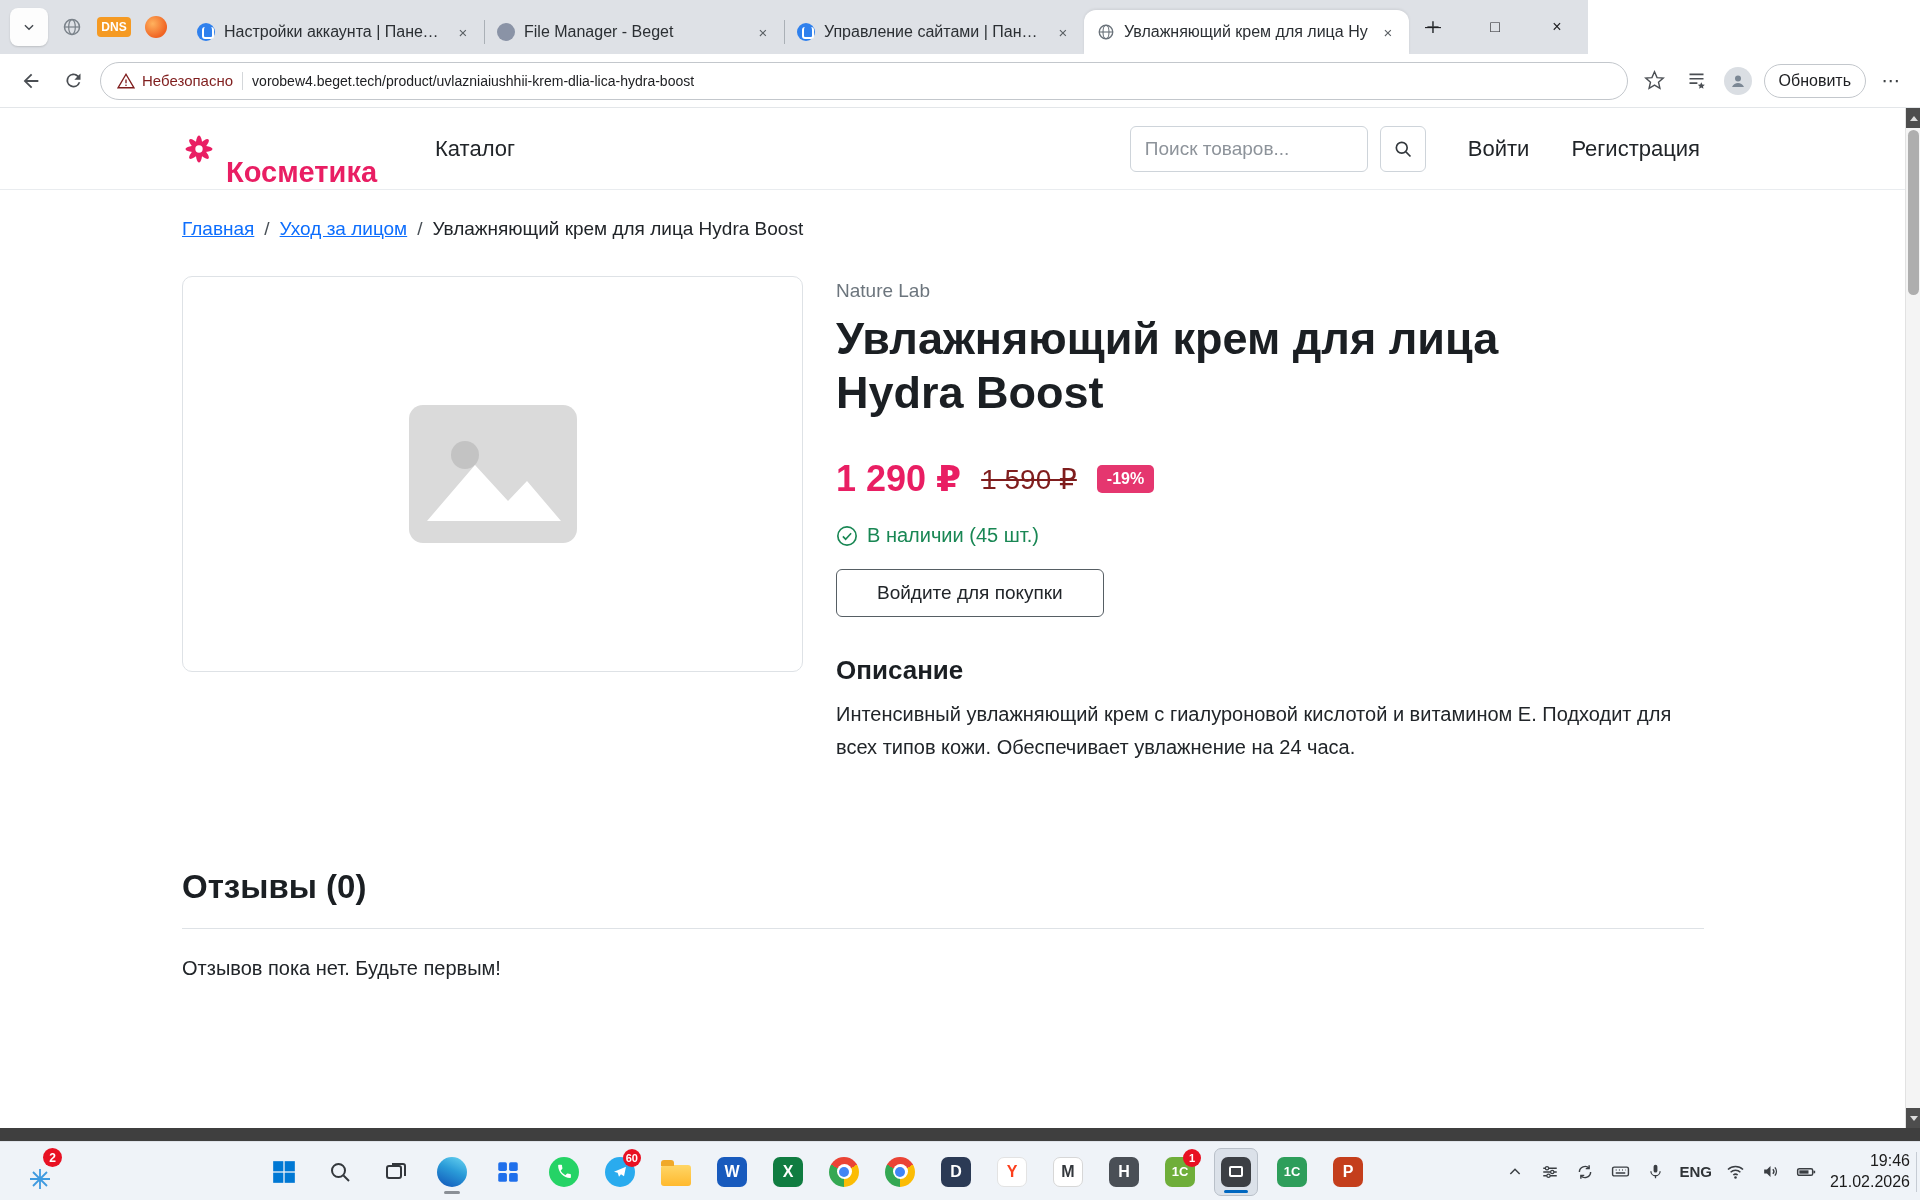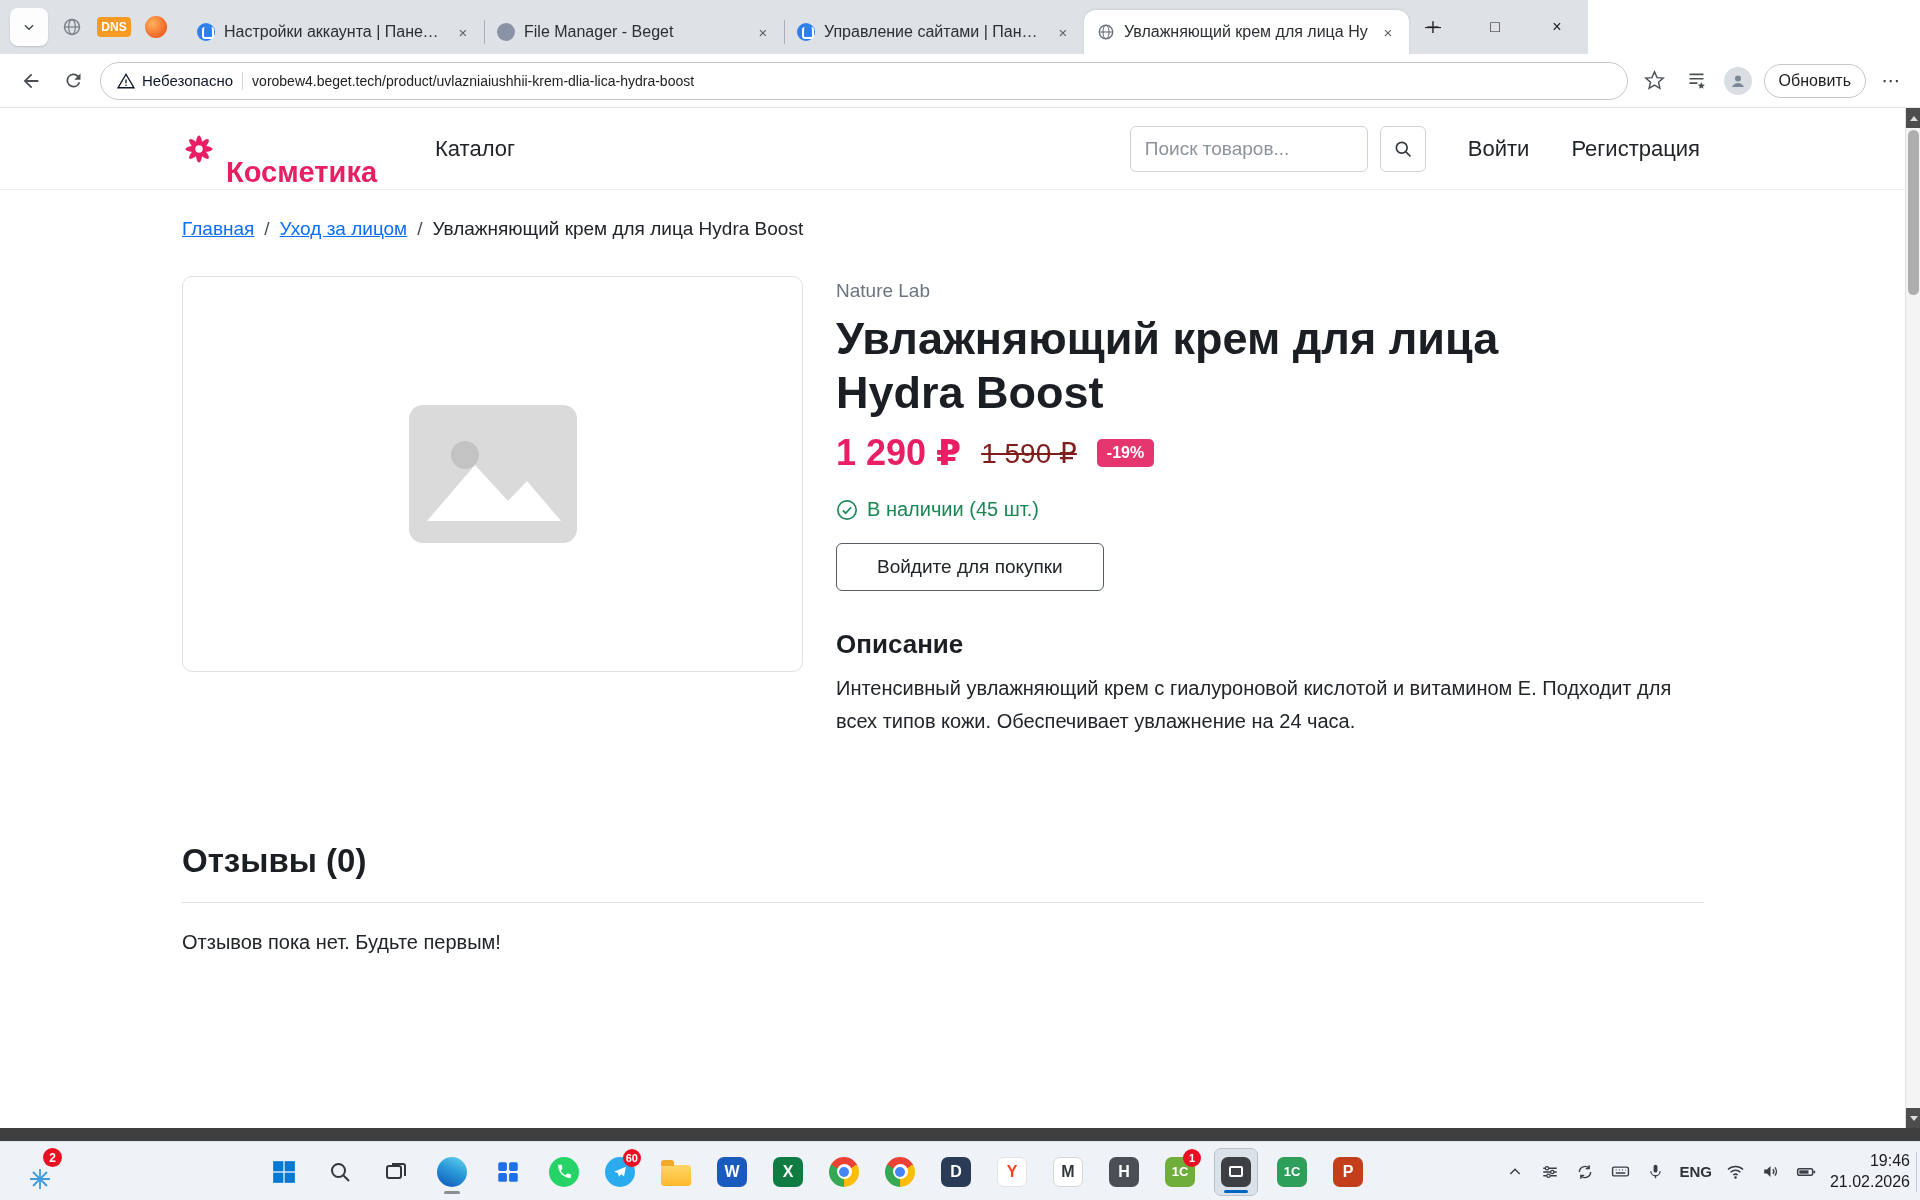--- a/index.html
+++ b/index.html
@@ -24,21 +24,21 @@
   .fav-beget::after { content:""; position:absolute; left:5px; top:4px; width:8px; height:10px; border:2px solid #fff; border-radius:3px; border-top:none; }
   .fav-fm { width:18px; height:18px; border-radius:50%; background:#8a93a6; }
   .newtab { width:32px; height:32px; margin-left:8px; font-size:23px; color:#3c4043; display:flex; align-items:center; justify-content:center; }
   .win-controls { position:absolute; right:0; top:0; height:54px; display:flex; }
   .win-btn { width:62px; height:54px; display:flex; align-items:center; justify-content:center; font-size:16px; color:#202124; }
 
   
   .toolbar { position:absolute; top:54px; left:0; width:1920px; height:54px; background:#fff; border-bottom:1px solid #e3e6e9; display:flex; align-items:center; padding:0 16px; gap:12px; }
   .tool-icon { width:30px; height:30px; display:flex; align-items:center; justify-content:center; color:#4a4e53; flex:none; }
   .addr { flex:1; height:38px; border:1px solid #c3c7cc; border-radius:20px; display:flex; align-items:center; padding:0 16px; gap:9px; background:#fff; }
-  .addr .warn { display:flex; align-items:center; gap:7px; color:#0f172a; font-size:15px; }
+  .addr .warn { display:flex; align-items:center; gap:7px; color:#7f1d1d; font-size:15px; }
   .addr .divider { width:1px; height:18px; background:#d4d7da; }
   .addr .url { font-size:14px; color:#202124; white-space:nowrap; overflow:hidden; }
   .avatar { width:28px; height:28px; border-radius:50%; background:#dadee3; display:flex; align-items:center; justify-content:center; color:#7b8794; flex:none; }
   .update-btn { height:34px; border:1px solid #c3c7cc; border-radius:17px; padding:0 14px; display:flex; align-items:center; font-size:16px; color:#202124; background:#fff; flex:none; }
   .dots-btn { font-size:19px; color:#3c4043; width:26px; text-align:center; flex:none; }
 
   
   .page { position:absolute; top:108px; left:0; width:1905px; height:1020px; background:#fff; overflow:hidden; }
   .site-header { height:82px; display:flex; align-items:center; padding:0 205px 0 182px; border-bottom:1px solid #e9ecef; }
   .logo { display:flex; align-items:center; gap:10px; }
@@ -52,21 +52,21 @@
 
   .breadcrumb { margin:28px 205px 0 182px; font-size:19px; color:#212529; display:flex; gap:10px; align-items:center; flex-wrap:wrap; }
   .breadcrumb a { color:var(--link); }
   .crumb-sep { color:#495057; }
 
   .product { margin:36px 205px 0 182px; display:flex; gap:33px; }
   .image-box { width:621px; height:396px; border:1px solid #dee2e6; border-radius:10px; background:#fff; flex:none; display:flex; align-items:center; justify-content:center; }
   .info { flex:1; padding-top:4px; }
   .brand { font-size:19px; color:#6c757d; }
   .title { margin-top:10px; font-size:45px; font-weight:bold; line-height:1.2; color:#1b1f23; max-width:800px; }
-  .price-row { margin-top:12px; display:flex; align-items:center; gap:20px; }
+  .price-row { margin-top:38px; display:flex; align-items:center; gap:20px; }
   .price { font-size:36px; font-weight:bold; color:var(--accent); }
   .old-price { font-size:28px; color:#7f1d1d; text-decoration:line-through; }
   .discount { background:var(--badge); color:#fff; font-size:16px; font-weight:bold; border-radius:5px; padding:5px 10px; }
   .stock { margin-top:24px; display:flex; align-items:center; gap:9px; color:var(--success); font-size:20px; }
   .buy-btn { margin-top:22px; background:#fff; border:1px solid #565e64; border-radius:6px; padding:12px 40px; font-size:19px; color:#212529; font-family:inherit; }
   .desc-title { margin-top:38px; font-size:26px; font-weight:bold; color:#1b1f23; }
   .desc-text { margin-top:12px; font-size:20px; line-height:1.65; color:#212529; max-width:895px; }
 
   .reviews { margin:104px 201px 0 182px; }
   .reviews-title { font-size:33px; font-weight:bold; color:#1b1f23; }

